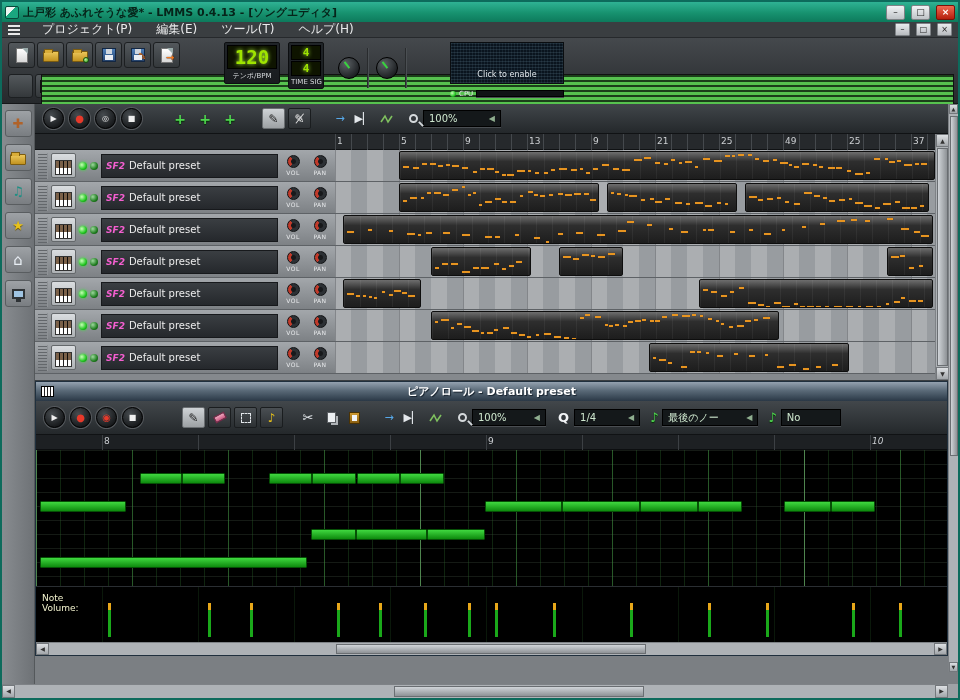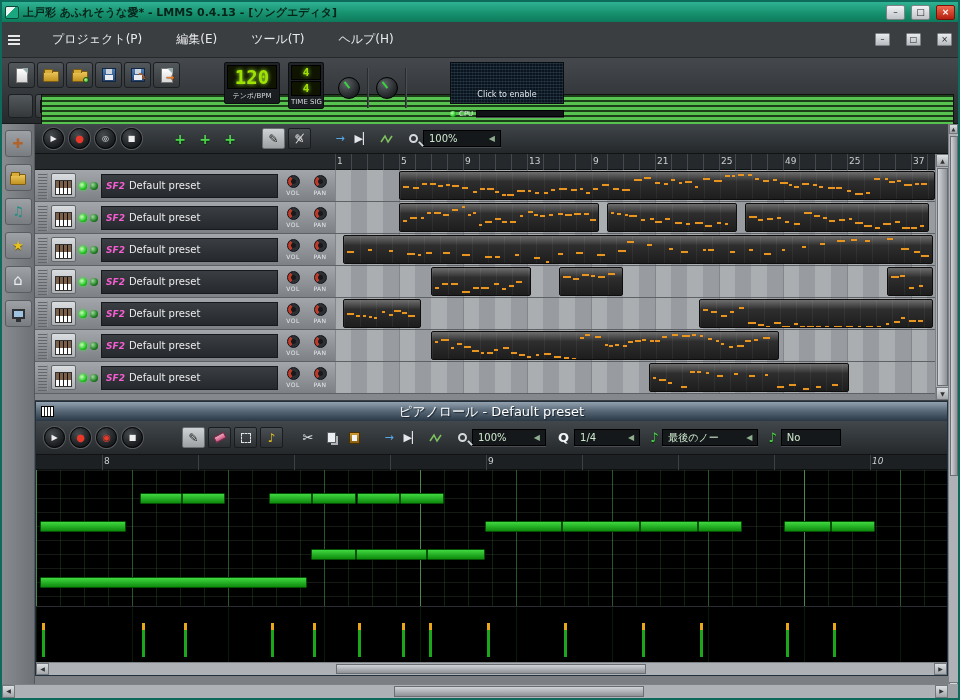--- a/index.html
+++ b/index.html
@@ -5,21 +5,21 @@
 *{box-sizing:border-box;margin:0;padding:0}
 html,body{width:960px;height:700px;overflow:hidden;background:#444;font-family:"DejaVu Sans","Liberation Sans",sans-serif}
 .w{position:relative;width:960px;height:700px;border:2px solid #0d6b5c;background:#33373a;display:flex;flex-direction:column}
 
 .tbar{height:20px;background:linear-gradient(180deg,#2fb294 0%,#17926f 55%,#0d7a5c 100%);display:flex;align-items:center;padding:0 3px;gap:4px;flex:0 0 auto}
 .appico{width:14px;height:13px;background:linear-gradient(135deg,#eef6f2 0 42%,#1aa77f 42%);border:1px solid #07483a;border-radius:2px}
 .ttl{font-size:11px;font-weight:bold;color:#06241a;flex:1;white-space:nowrap;overflow:hidden}
 .wbtn{width:19px;height:15px;font-size:9px;line-height:13px;text-align:center;border:1px solid #7e8286;border-radius:2px;background:linear-gradient(#f1f3f5,#bfc3c7);color:#222;margin-left:2px}
 .wbtn.close{background:linear-gradient(#f06a50,#b41e0e);color:#fff;border-color:#7a1208;font-weight:bold}
 
-.mbar{height:36px;background:#3a3e41;border-bottom:1px solid #26292c;display:flex;align-items:center;padding:0 6px;gap:14px;flex:0 0 auto}
+.mbar{height:16px;background:#3a3e41;border-bottom:1px solid #26292c;display:flex;align-items:center;padding:0 6px;gap:4px;flex:0 0 auto}
 .mdiico{width:12px;height:10px;background:repeating-linear-gradient(0deg,#e8e8e8 0 2px,transparent 2px 4px);margin-right:8px}
 .mitem{color:#e9eaeb;font-size:12px;padding:4px 10px}
 .msp{flex:1}
 .mwbtn{width:15px;height:13px;font-size:8px;line-height:11px;text-align:center;border:1px solid #7e8286;background:linear-gradient(#e9ebed,#b7bbbf);color:#222;margin-left:2px;border-radius:1px}
 
 .tlb{height:66px;background:linear-gradient(180deg,#45494d,#26292c);position:relative;flex:0 0 auto;border-bottom:1px solid #151719}
 .trow{position:absolute;left:6px;display:flex;gap:2px}
 .trow.r1{top:4px}.trow.r2{top:36px}
 .tbt{width:27px;height:26px;border:1px solid #1c1f21;border-radius:3px;background:linear-gradient(#53585c,#34383b);display:flex;align-items:center;justify-content:center}
 .trow.r2 .tbt{width:25px;height:24px}
@@ -96,21 +96,21 @@
 .tpat{position:relative;width:600px;flex:0 0 auto;overflow:hidden;background:repeating-linear-gradient(90deg,#83868a 0 1px,transparent 1px 64px),repeating-linear-gradient(90deg,#abaeb1 0 16px,#989ca0 16px 32px)}
 .seg{position:absolute;top:1px;height:29px;background:linear-gradient(180deg,#6e6e6e,#2e2e2e 35%,#1d1d1d);border:1px solid #0e0e0e;border-radius:2px;overflow:hidden}
 .seg::before{content:'';position:absolute;inset:0;background:repeating-linear-gradient(90deg,rgba(255,255,255,.05) 0 1px,transparent 1px 16px)}
 .seg i{position:absolute;height:2px;background:#e79420;box-shadow:0 0 1px #5a3400}
 .sevs{position:absolute;right:0;top:30px;bottom:0;width:13px;background:#aeb2b6;border-left:1px solid #7e8286}
 .sb-b{position:absolute;left:0;width:13px;height:13px;background:linear-gradient(#dde0e3,#a2a6aa);border:1px solid #74787c;font-size:6px;line-height:11px;text-align:center;color:#333}
 .sb-t{position:absolute;left:1px;width:11px;background:linear-gradient(90deg,#d0d4d8,#8e9296);border:1px solid #6a6e72}
 
 .prw{position:absolute;left:33px;top:277px;width:913px;height:275px;border:1px solid #20303e;background:#2b2f33;display:flex;flex-direction:column}
 .prt{height:19px;background:linear-gradient(180deg,#94a2b0 0%,#5a6a78 45%,#2a3846 100%);display:flex;align-items:center;justify-content:center;position:relative;flex:0 0 auto}
-.prt span{color:#fff;font-weight:normal;font-size:13px;text-shadow:1px 1px 1px #15202b}
+.prt span{color:#fff;font-weight:bold;font-size:11px;text-shadow:1px 1px 1px #15202b}
 .pr-ico{position:absolute;left:5px;top:4px;width:13px;height:11px;background:repeating-linear-gradient(90deg,#fff 0 2px,#222 2px 3px);border:1px solid #000}
 .prtlb{height:34px;background:linear-gradient(180deg,#42474b,#24282b);border-bottom:1px solid #101214;display:flex;align-items:center;padding:0 8px;flex:0 0 auto}
 .er{width:12px;height:7px;background:linear-gradient(#f2a9c0,#c9557e);border:1px solid #7a2a4a;transform:rotate(-28deg)}
 .selbox{width:10px;height:10px;border:1px dashed #e4e8ec}
 .ic-copy{width:9px;height:11px;background:#eceff2;border:1px solid #5a5e62;box-shadow:3px 3px 0 -1px #aeb2b6}
 .ic-paste{width:11px;height:12px;background:linear-gradient(#cf9a30,#8a5e10);border:1px solid #4a3204;position:relative}
 .ic-paste::after{content:'';position:absolute;left:2px;top:2px;right:2px;bottom:2px;background:#f2f4f6}
 .qlab{color:#f2f4f6;font-weight:bold;font-size:13px;margin:0 5px 0 12px}
 .nico{color:#4fd44f;font-size:13px;margin:0 4px 0 10px;text-shadow:0 1px 1px #003300}
 .prtl{height:15px;background:#1d2023;position:relative;border-bottom:1px solid #0c0e10;flex:0 0 auto}
@@ -855,20 +855,24 @@
             <div class="note" style="left: 662px; top: 51px; width: 44px;"></div>
             <div class="note" style="left: 748px; top: 51px; width: 47px;"></div>
             <div class="note" style="left: 795px; top: 51px; width: 44px;"></div>
             <div class="note" style="left: 275px; top: 79px; width: 45px;"></div>
             <div class="note" style="left: 320px; top: 79px; width: 71px;"></div>
             <div class="note" style="left: 391px; top: 79px; width: 58px;"></div>
             <div class="note" style="left: 4px; top: 107px; width: 267px;"></div>
           </div>
       </div>
       <div class="prvol">
+        <div class="vlab">
+          <div>Note</div>
+          <div>Volume:</div>
+        </div>
         <div class="vgrid">
             <div class="vbar" style="left: 6px;"></div>
             <div class="vbar" style="left: 106px;"></div>
             <div class="vbar" style="left: 148px;"></div>
             <div class="vbar" style="left: 235px;"></div>
             <div class="vbar" style="left: 277px;"></div>
             <div class="vbar" style="left: 322px;"></div>
             <div class="vbar" style="left: 366px;"></div>
             <div class="vbar" style="left: 393px;"></div>
             <div class="vbar" style="left: 451px;"></div>

